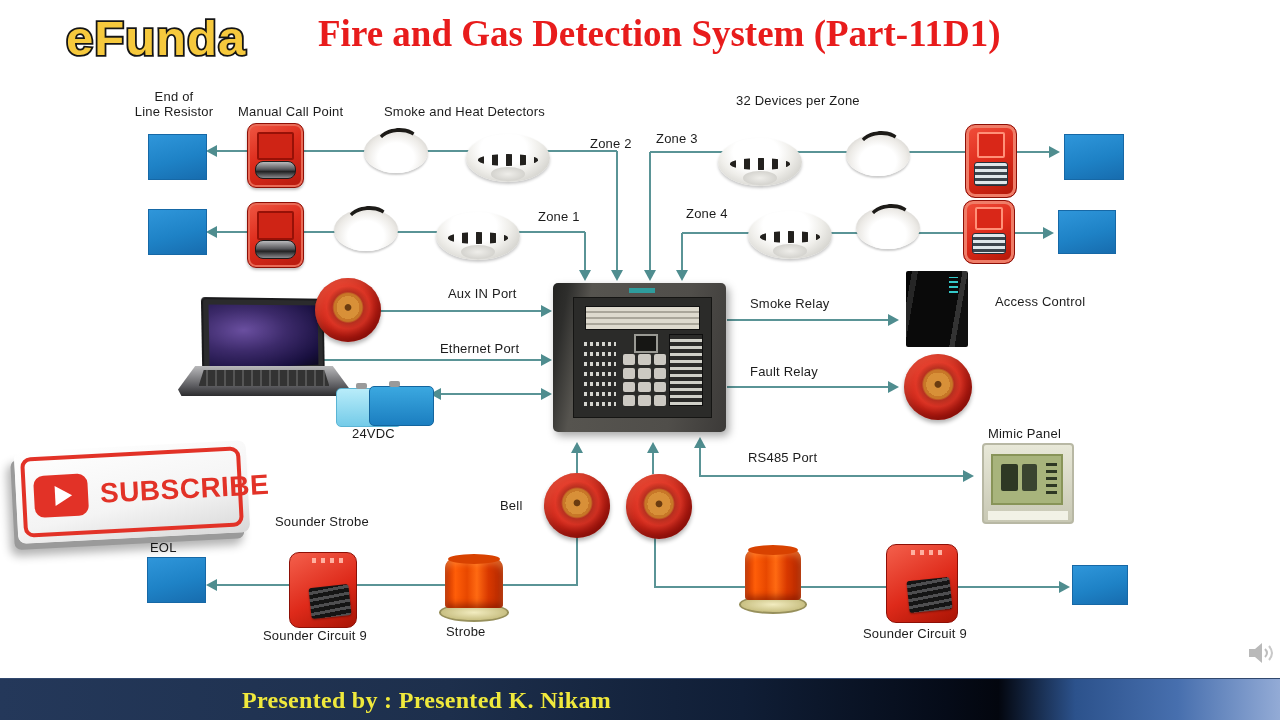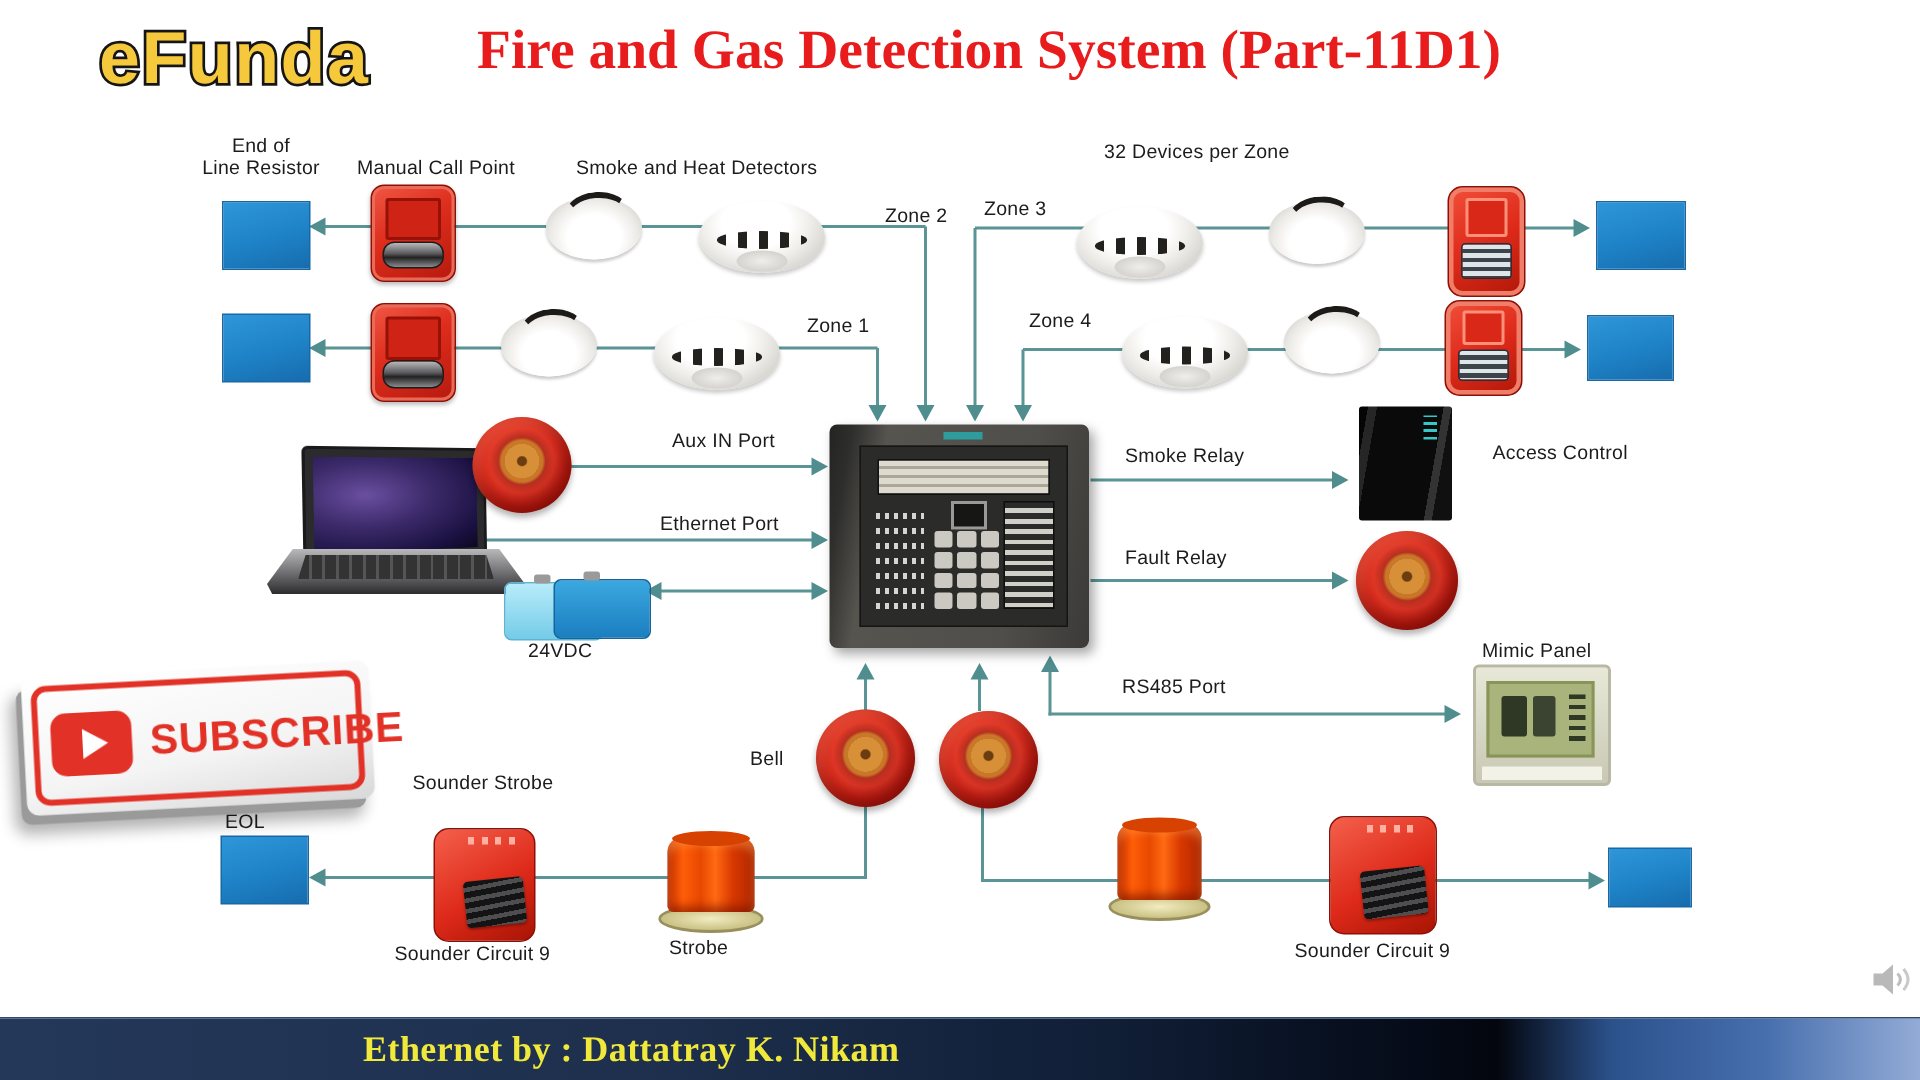--- a/index.html
+++ b/index.html
@@ -371,16 +371,16 @@
     </div>
   </div>
 
   <svg class="spk" width="30" height="26" viewBox="0 0 30 26">
     <polygon points="3,9 9,9 16,3 16,23 9,17 3,17" fill="#b9b9b9"></polygon>
     <path d="M19 9 q4 4 0 8" stroke="#bdbdbd" stroke-width="2" fill="none"></path>
     <path d="M23 6 q6 7 0 14" stroke="#c9c9c9" stroke-width="2" fill="none"></path>
   </svg>
 
   <div class="footer">
-    <div class="credit">Ethernet by : Dattatray K. Nikam</div>
+    <div class="credit">Presented by : Presented K. Nikam</div>
   </div>
 
 </div>
 
 </body></html>

